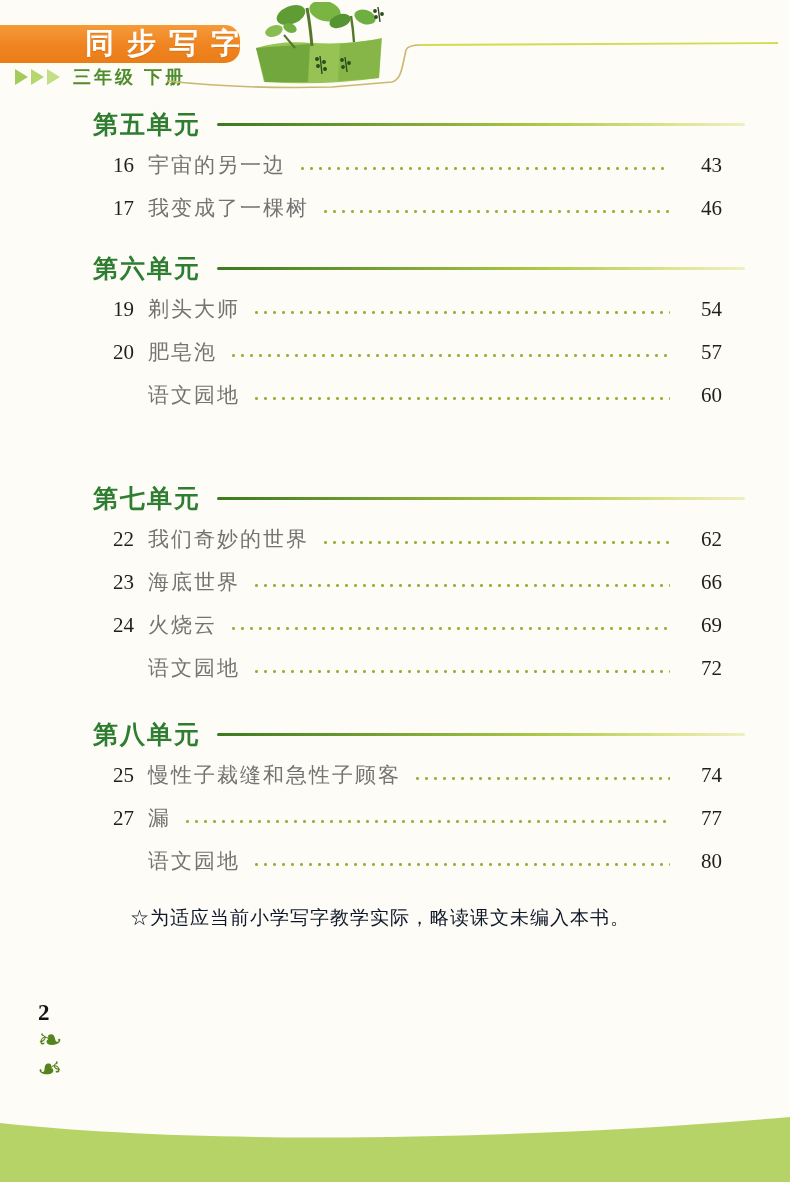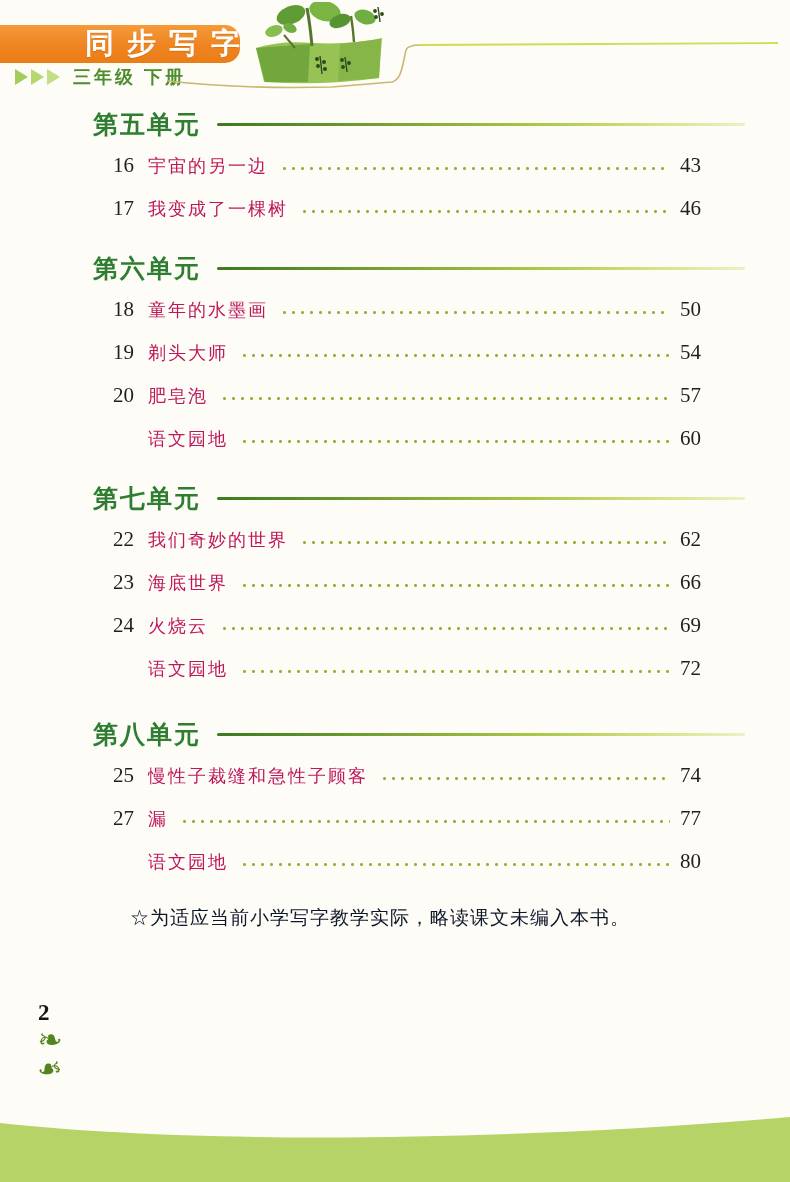--- a/index.html
+++ b/index.html
@@ -54,27 +54,27 @@
   .unit-heading-line{
     flex:1;height:3px;margin-left:16px;border-radius:2px;
     background:linear-gradient(90deg,#3b7a1f 0%,#74a032 30%,#a9c747 60%,#dbe38b 85%,#efefc4 100%);
   }
   .toc-row{
     display:flex;align-items:baseline;
     padding-left:113px;padding-right:68px;
     height:26px;line-height:26px;margin-bottom:17px;
   }
   .toc-num{width:35px;font-size:21px;color:#1f1f1f;flex:none;}
-  .toc-title{font-size:18px;color:#be185d;letter-spacing:2px;white-space:nowrap;flex:none;}
+  .toc-title{font-size:21px;color:#737373;letter-spacing:2px;white-space:nowrap;flex:none;}
   .toc-dots{
     flex:1;height:5px;align-self:center;margin:6px 10px 0 12px;
     background-image:radial-gradient(circle,#94b23a 1.3px,rgba(148,178,58,0) 1.6px);
     background-size:9px 5px;background-repeat:repeat-x;background-position:left center;
   }
-  .toc-page{width:42px;text-align:left;font-size:21px;color:#1f1f1f;flex:none;}
+  .toc-page{width:42px;text-align:right;font-size:21px;color:#1f1f1f;flex:none;}
   .footnote{
     position:absolute;left:130px;top:905px;width:560px;
     font-size:19px;color:#0f172a;letter-spacing:1px;
   }
   
   .folio{
     position:absolute;left:38px;top:1000px;
     font-size:23px;font-weight:bold;color:#151515;
   }
   .ornament{
@@ -155,26 +155,20 @@
     <span class="toc-page">46</span>
   </div>
 </div>
 
 <div class="unit" style="top:252px">
   <div class="unit-heading">
     <span class="unit-heading-text">第六单元</span>
     <span class="unit-heading-line"></span>
   </div>
   <div class="toc-row">
-    <span class="toc-num">18</span>
-    <span class="toc-title">童年的水墨画</span>
-    <span class="toc-dots"></span>
-    <span class="toc-page">50</span>
-  </div>
-  <div class="toc-row">
     <span class="toc-num">19</span>
     <span class="toc-title">剃头大师</span>
     <span class="toc-dots"></span>
     <span class="toc-page">54</span>
   </div>
   <div class="toc-row">
     <span class="toc-num">20</span>
     <span class="toc-title">肥皂泡</span>
     <span class="toc-dots"></span>
     <span class="toc-page">57</span>

